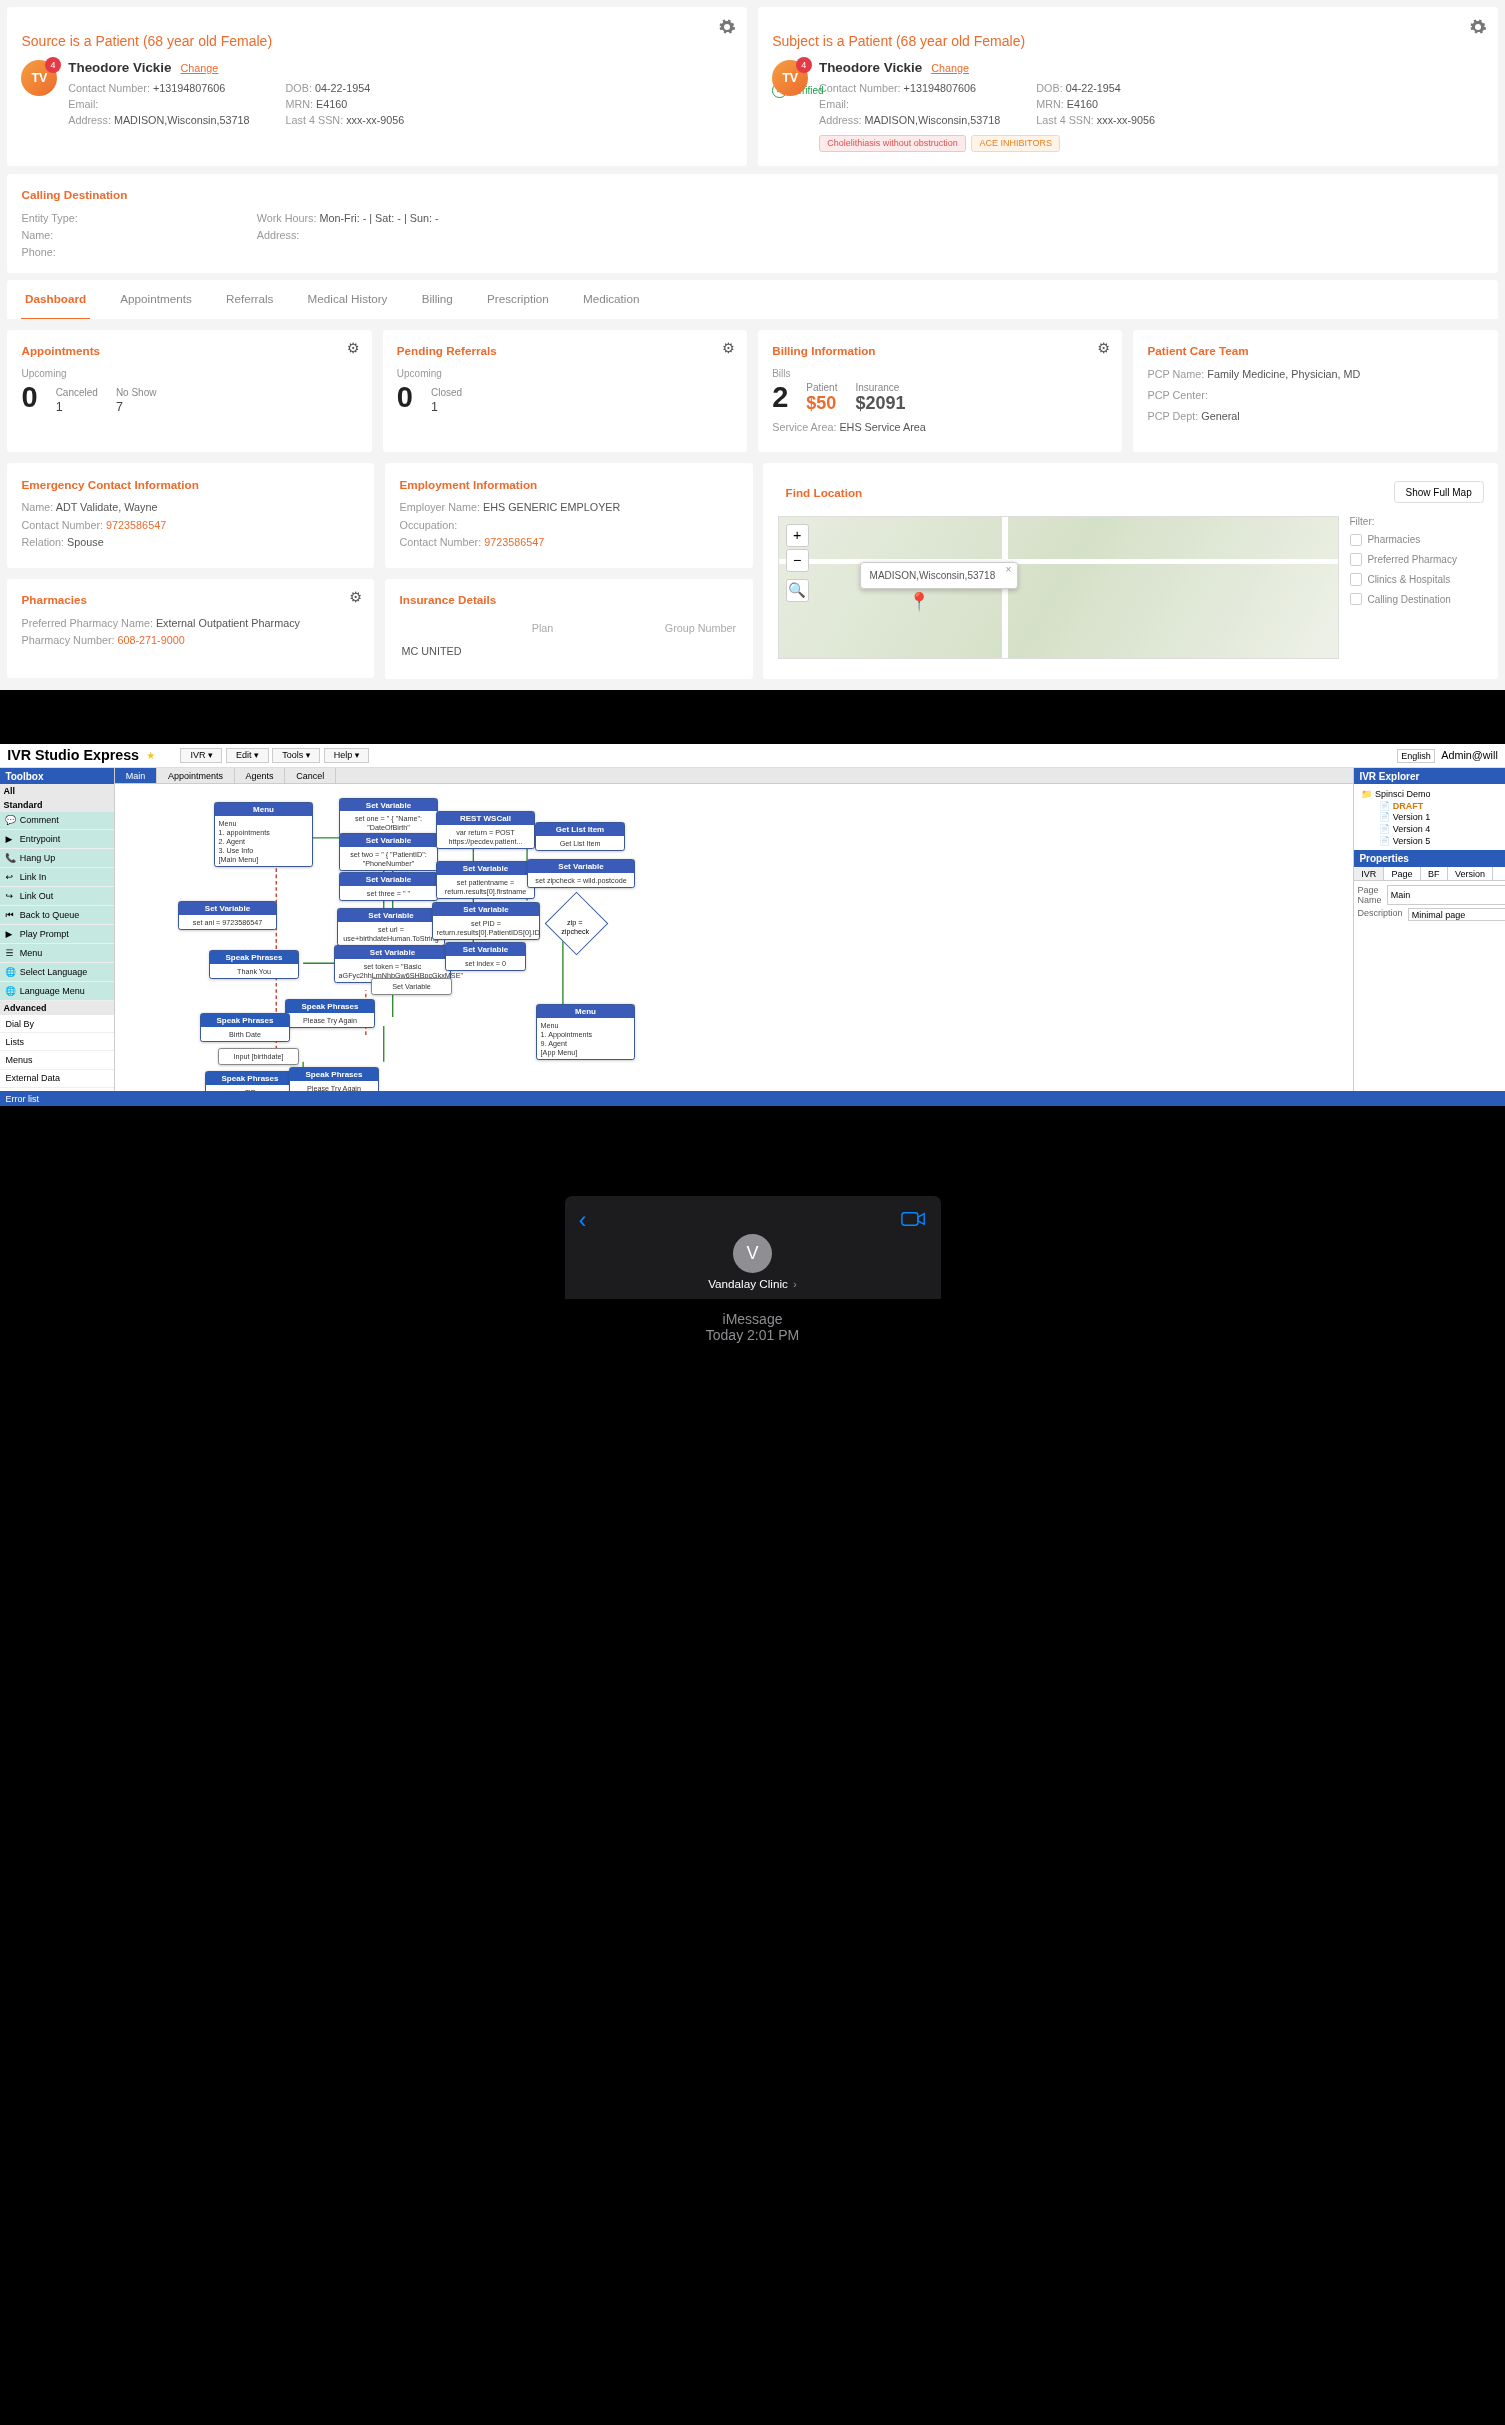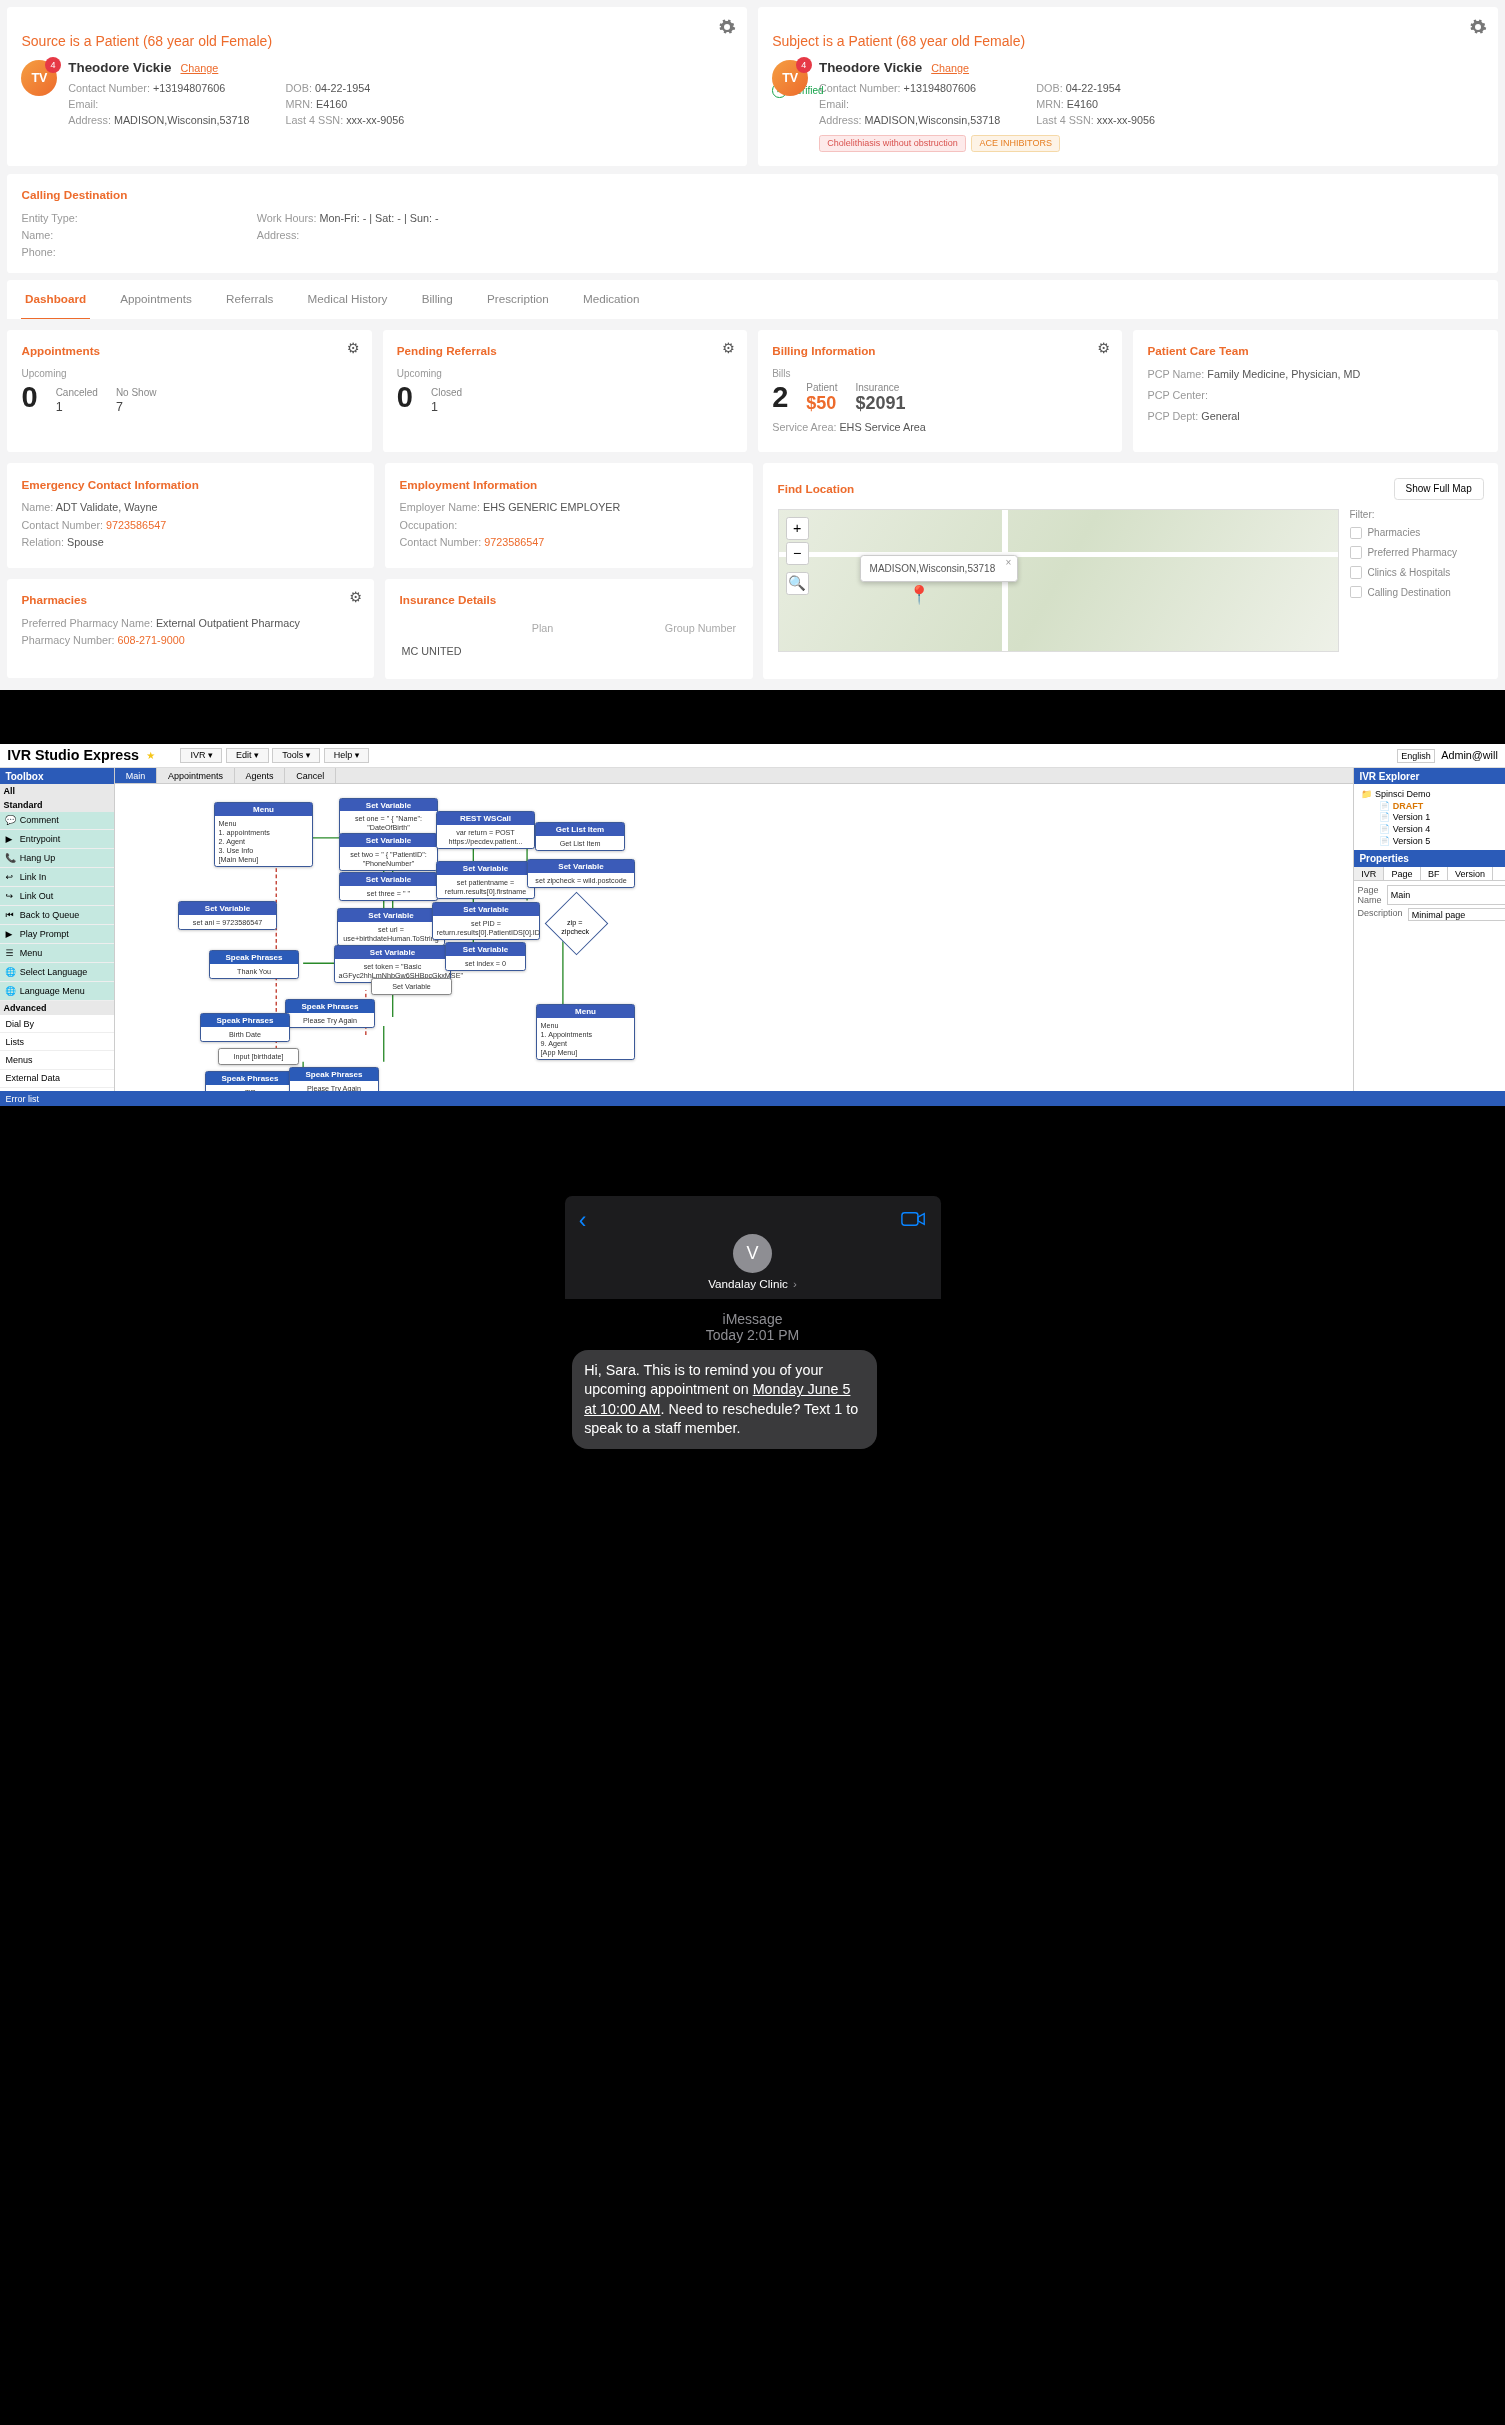--- a/index.html
+++ b/index.html
@@ -329,21 +329,21 @@
           <tr>
                 <td>MC UNITED</td>
                 <td></td>
               </tr>
         </tbody>
           </table>
       </div>
     </div>
     <div class="map-widget">
       <div class="map-header">
-        <div class="widget-title" style="margin:0">Find Location</div>
+        <div class="widget-title" style="margin:8px">Find Location</div>
         <button class="map-btn">Show Full Map</button>
       </div>
       <div class="map-body">
         <div class="map-canvas">
           <div class="map-roads"></div>
           <div class="map-controls">
             <div class="map-ctrl-btn">+</div>
             <div class="map-ctrl-btn">−</div>
             <div class="map-ctrl-btn" style="margin-top:5.4px">🔍</div>
           </div>
@@ -631,18 +631,15 @@
       </div>
       <div class="imsg-avatar">
           <span>V</span>
         </div>
       <div class="imsg-contact"><span>Vandalay Clinic</span><span class="imsg-contact-chevron"> ›</span></div>
     </div>
     <div class="imsg-meta">
       <div>iMessage</div>
       <div>Today 2:01 PM</div>
     </div>
-    <div class="imsg-bubble">
-      <span>Hi, Sara. This is to remind you of your upcoming appointment on </span><span class="imsg-underline">Monday June 5 at 10:00 AM</span><span>. Need to reschedule? Text 1 to speak to a staff member.</span>
-    </div>
   </div>
 </div>
 
 
 </body></html>

